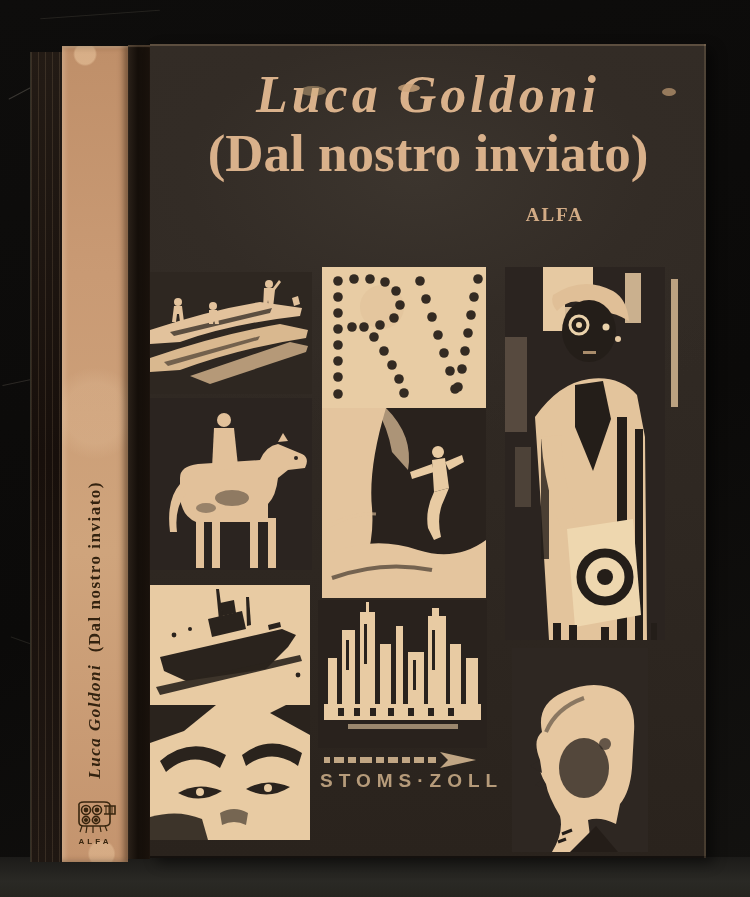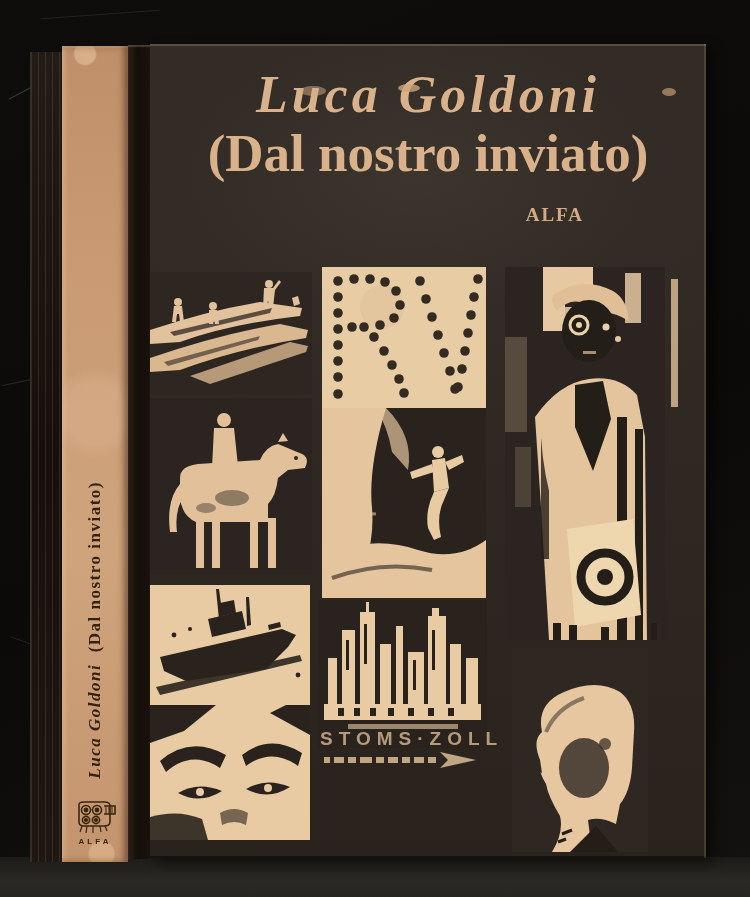--- a/index.html
+++ b/index.html
@@ -68,21 +68,21 @@
   .p-rdots{left:172px;top:223px;width:164px;height:142px;}
   .p-woman{left:355px;top:223px;width:160px;height:373px;}
   .p-strip{left:521px;top:235px;width:7px;height:128px;background:#dfc099;opacity:.8;}
   .p-horse{left:0px;top:354px;width:162px;height:172px;}
   .p-surfer{left:172px;top:364px;width:164px;height:190px;}
   .p-ship{left:0px;top:541px;width:160px;height:120px;}
   .p-eyes{left:0px;top:661px;width:160px;height:135px;}
   .p-city{left:168px;top:556px;width:169px;height:148px;}
   .p-arrow{left:172px;top:708px;width:160px;height:16px;}
   .p-punk{left:362px;top:604px;width:136px;height:204px;}
-  .collage-caption{position:absolute;left:170px;top:684px;width:220px;
+  .collage-caption{position:absolute;left:170px;top:726px;width:220px;
      font-family:"Liberation Sans",sans-serif;font-weight:bold;font-size:19px;
      letter-spacing:6px;color:#d5b68f;opacity:.82;white-space:nowrap;}
 </style>
 </head>
 <body>
 
 <div class="scene">
   <div class="backdrop-bottom"></div>
   <div class="scratch s1"></div>
   <div class="scratch s2"></div>

